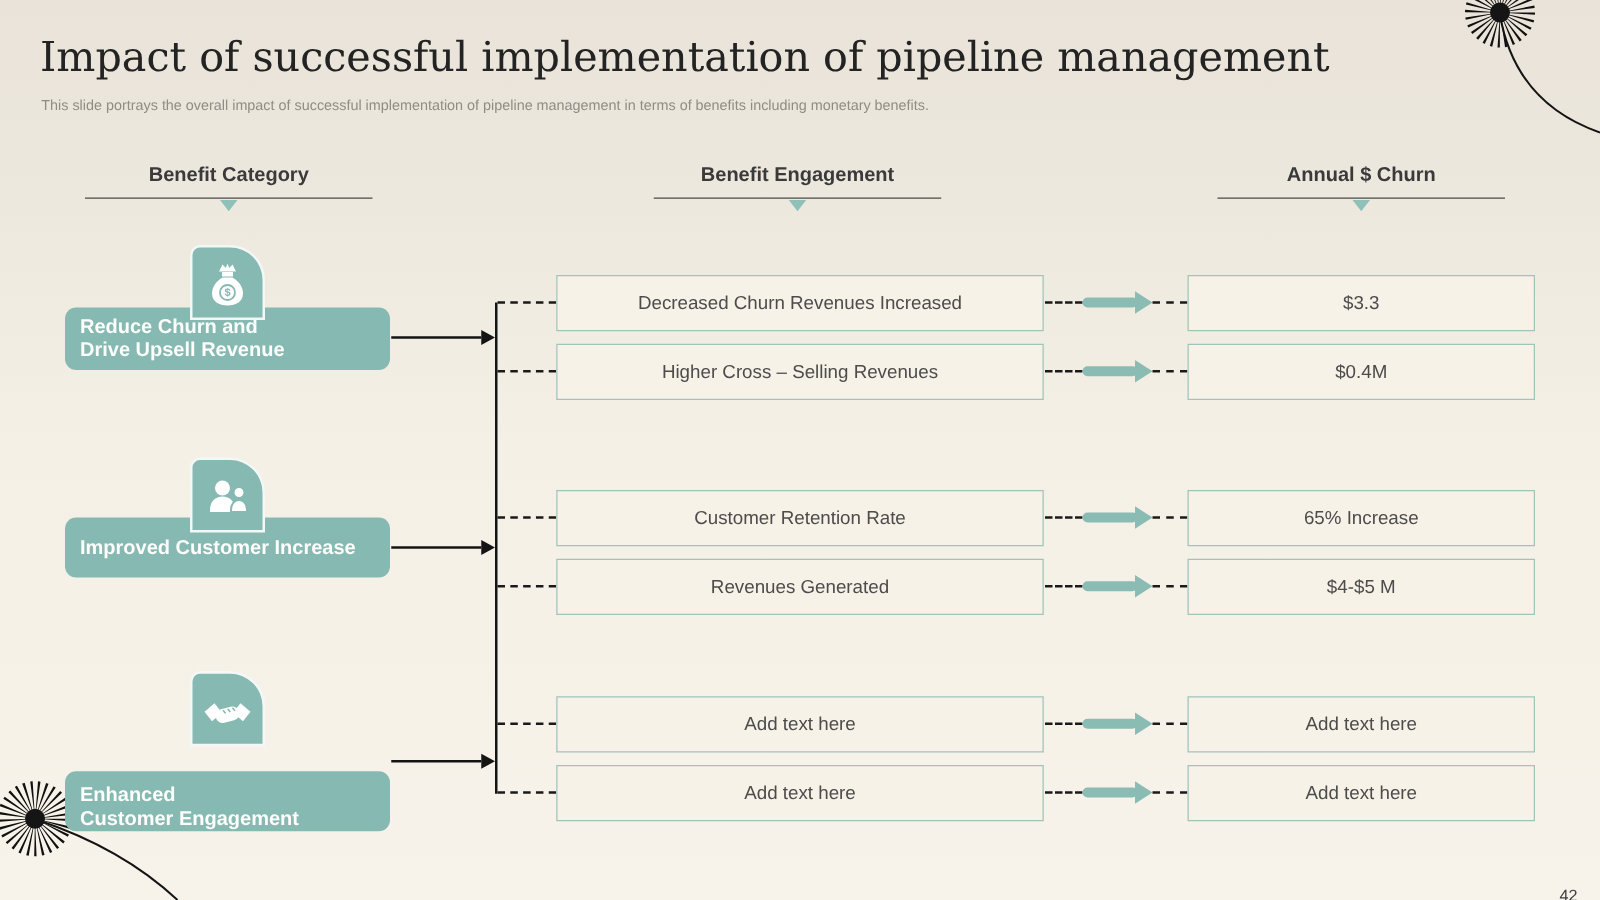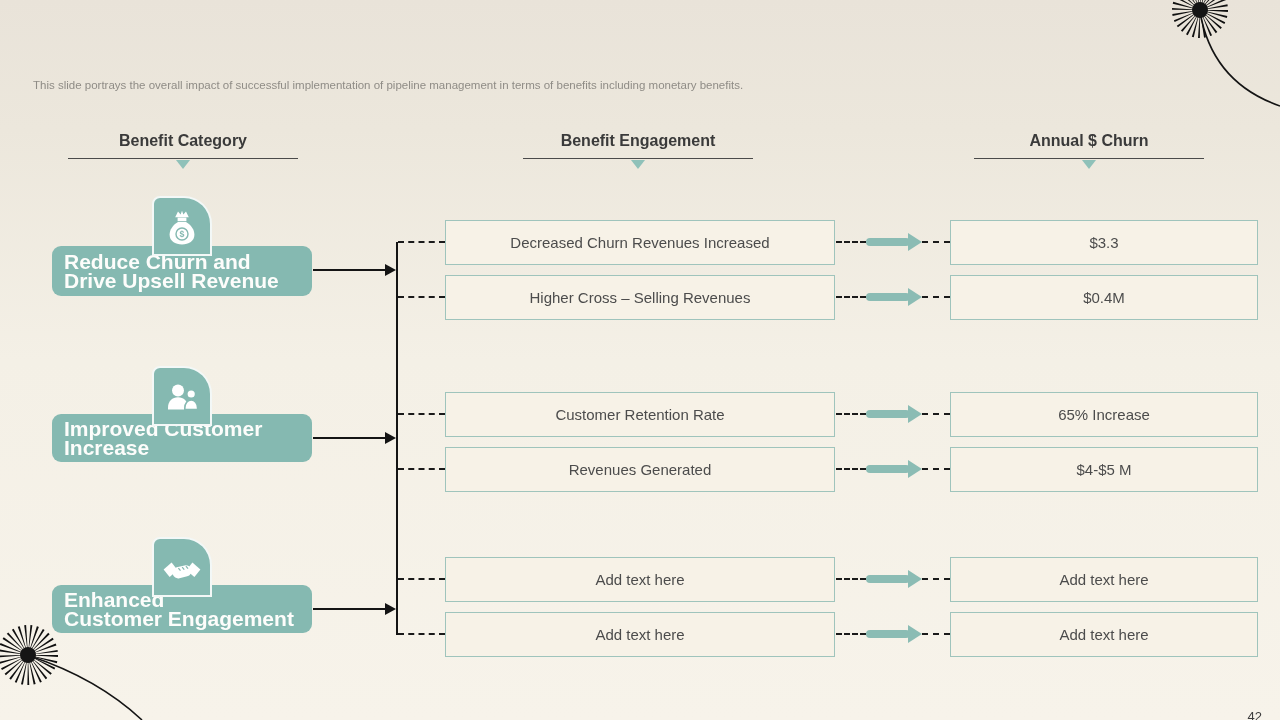--- a/index.html
+++ b/index.html
@@ -23,38 +23,38 @@
   .hd-desc{left:523px;width:230px;}
   .hd-imp{left:974px;width:230px;}
   
   .badge{
     position:absolute;left:152px;width:60px;height:60px;background:#85b9b1;
     border:2px solid rgba(255,255,255,.9);box-sizing:border-box;
     border-radius:8px 28px 0 0;display:flex;align-items:center;justify-content:center;z-index:3;
   }
   .cat-bar{
     position:absolute;left:52px;width:260px;background:#85b9b1;border-radius:9px;
-    color:#fdfdfb;font-weight:bold;font-size:21px;line-height:19px;
+    color:#fdfdfb;font-weight:bold;font-size:16px;line-height:19px;
     display:flex;flex-direction:column;justify-content:center;padding-left:12px;box-sizing:border-box;z-index:2;
   }
   
   .arrow-black{position:absolute;left:313px;width:72px;height:2px;background:#141414;}
   .arrow-black::after{
     content:"";position:absolute;right:-11px;top:-5px;width:0;height:0;
     border-left:11px solid #141414;border-top:6px solid transparent;border-bottom:6px solid transparent;
   }
   .vline{position:absolute;left:396px;top:242px;width:2px;height:393px;background:#141414;}
   .dash{position:absolute;height:0;border-top:2px dashed #1a1a1a;}
   
   .dbox,.ibox{
     position:absolute;height:45px;box-sizing:border-box;background:#f7f2e7;border:1px solid #9fc4bc;
     display:flex;align-items:center;justify-content:center;font-size:15px;color:#4c4c4c;
   }
   .dbox{left:445px;width:390px;}
-  .ibox{left:950px;width:308px;}
+  .ibox{left:950px;width:278px;}
   
   .teal-arrow{position:absolute;width:56px;height:18px;}
   .teal-arrow .tbody{position:absolute;left:0;top:5px;width:44px;height:8px;background:#8bbcb4;border-radius:4px;}
   .teal-arrow .thead{position:absolute;right:0;top:0;width:0;height:0;border-left:14px solid #8bbcb4;border-top:9px solid transparent;border-bottom:9px solid transparent;}
   
   .footer-note{position:absolute;left:0;top:690px;width:1280px;text-align:center;font-size:11.5px;color:#8f8b85;}
   .page-num{position:absolute;right:18px;top:709px;font-size:13px;color:#3d3d3d;}
   .deco{position:absolute;pointer-events:none;}
 </style>
 </head>
@@ -66,20 +66,21 @@
     <path d="M60 12 C68 58 94 90 140 106" stroke="#141414" stroke-width="1.6" fill="none"></path>
     <circle cx="60" cy="10" r="17" fill="none" stroke="#111" stroke-width="22" stroke-dasharray="1.2 2.6"></circle>
     <circle cx="60" cy="10" r="8" fill="#151515"></circle>
   </svg>
   <svg class="deco" style="left:0;top:610px;" width="170" height="110" viewBox="0 0 170 110">
     <path d="M30 46 C72 60 112 82 142 110" stroke="#141414" stroke-width="1.6" fill="none"></path>
     <circle cx="28" cy="45" r="18" fill="none" stroke="#111" stroke-width="24" stroke-dasharray="1.2 2.7"></circle>
     <circle cx="28" cy="45" r="8" fill="#151515"></circle>
   </svg>
 
+  <div class="title">Impact of successful implementation of pipeline management</div>
   <div class="subtitle">This slide portrays the overall impact of successful implementation of pipeline management in terms of benefits including monetary benefits.</div>
 
   <div class="col-hd hd-cat">
     <div class="hd-label">Benefit Category</div>
     <div class="hd-line"></div>
     <div class="hd-tri"></div>
   </div>
   <div class="col-hd hd-desc">
     <div class="hd-label">Benefit Engagement</div>
     <div class="hd-line"></div>
@@ -125,21 +126,21 @@
       <path d="M7 33 l10-8.5 7.5 9.5 -10 8.5 z" fill="#fff"></path>
       <path d="M53 33 l-10-8.5 -7.5 9.5 10 8.5 z" fill="#fff"></path>
       <rect x="18" y="29" width="24" height="14" rx="7" fill="#fff" transform="rotate(-14 30 36)"></rect>
       <g stroke="#85b9b1" stroke-width="1.6" fill="none">
         <path d="M25.5 31.5 l2.6 3"></path>
         <path d="M30.2 30.2 l2.6 3"></path>
         <path d="M34.9 29 l2.6 3"></path>
       </g>
     </svg>
   </div>
-  <div class="cat-bar" style="top:585px;height:48px;">
+  <div class="cat-bar" style="top:617px;height:48px;justify-content:flex-end;">
     <span>Enhanced</span>
     <span>Customer Engagement</span>
   </div>
   <div class="arrow-black" style="top:608px;"></div>
 
   <div class="vline"></div>
   <div class="dash" style="left:398px;width:47px;top:241px;"></div>
   <div class="dash" style="left:398px;width:47px;top:296px;"></div>
   <div class="dash" style="left:398px;width:47px;top:413px;"></div>
   <div class="dash" style="left:398px;width:47px;top:468px;"></div>

